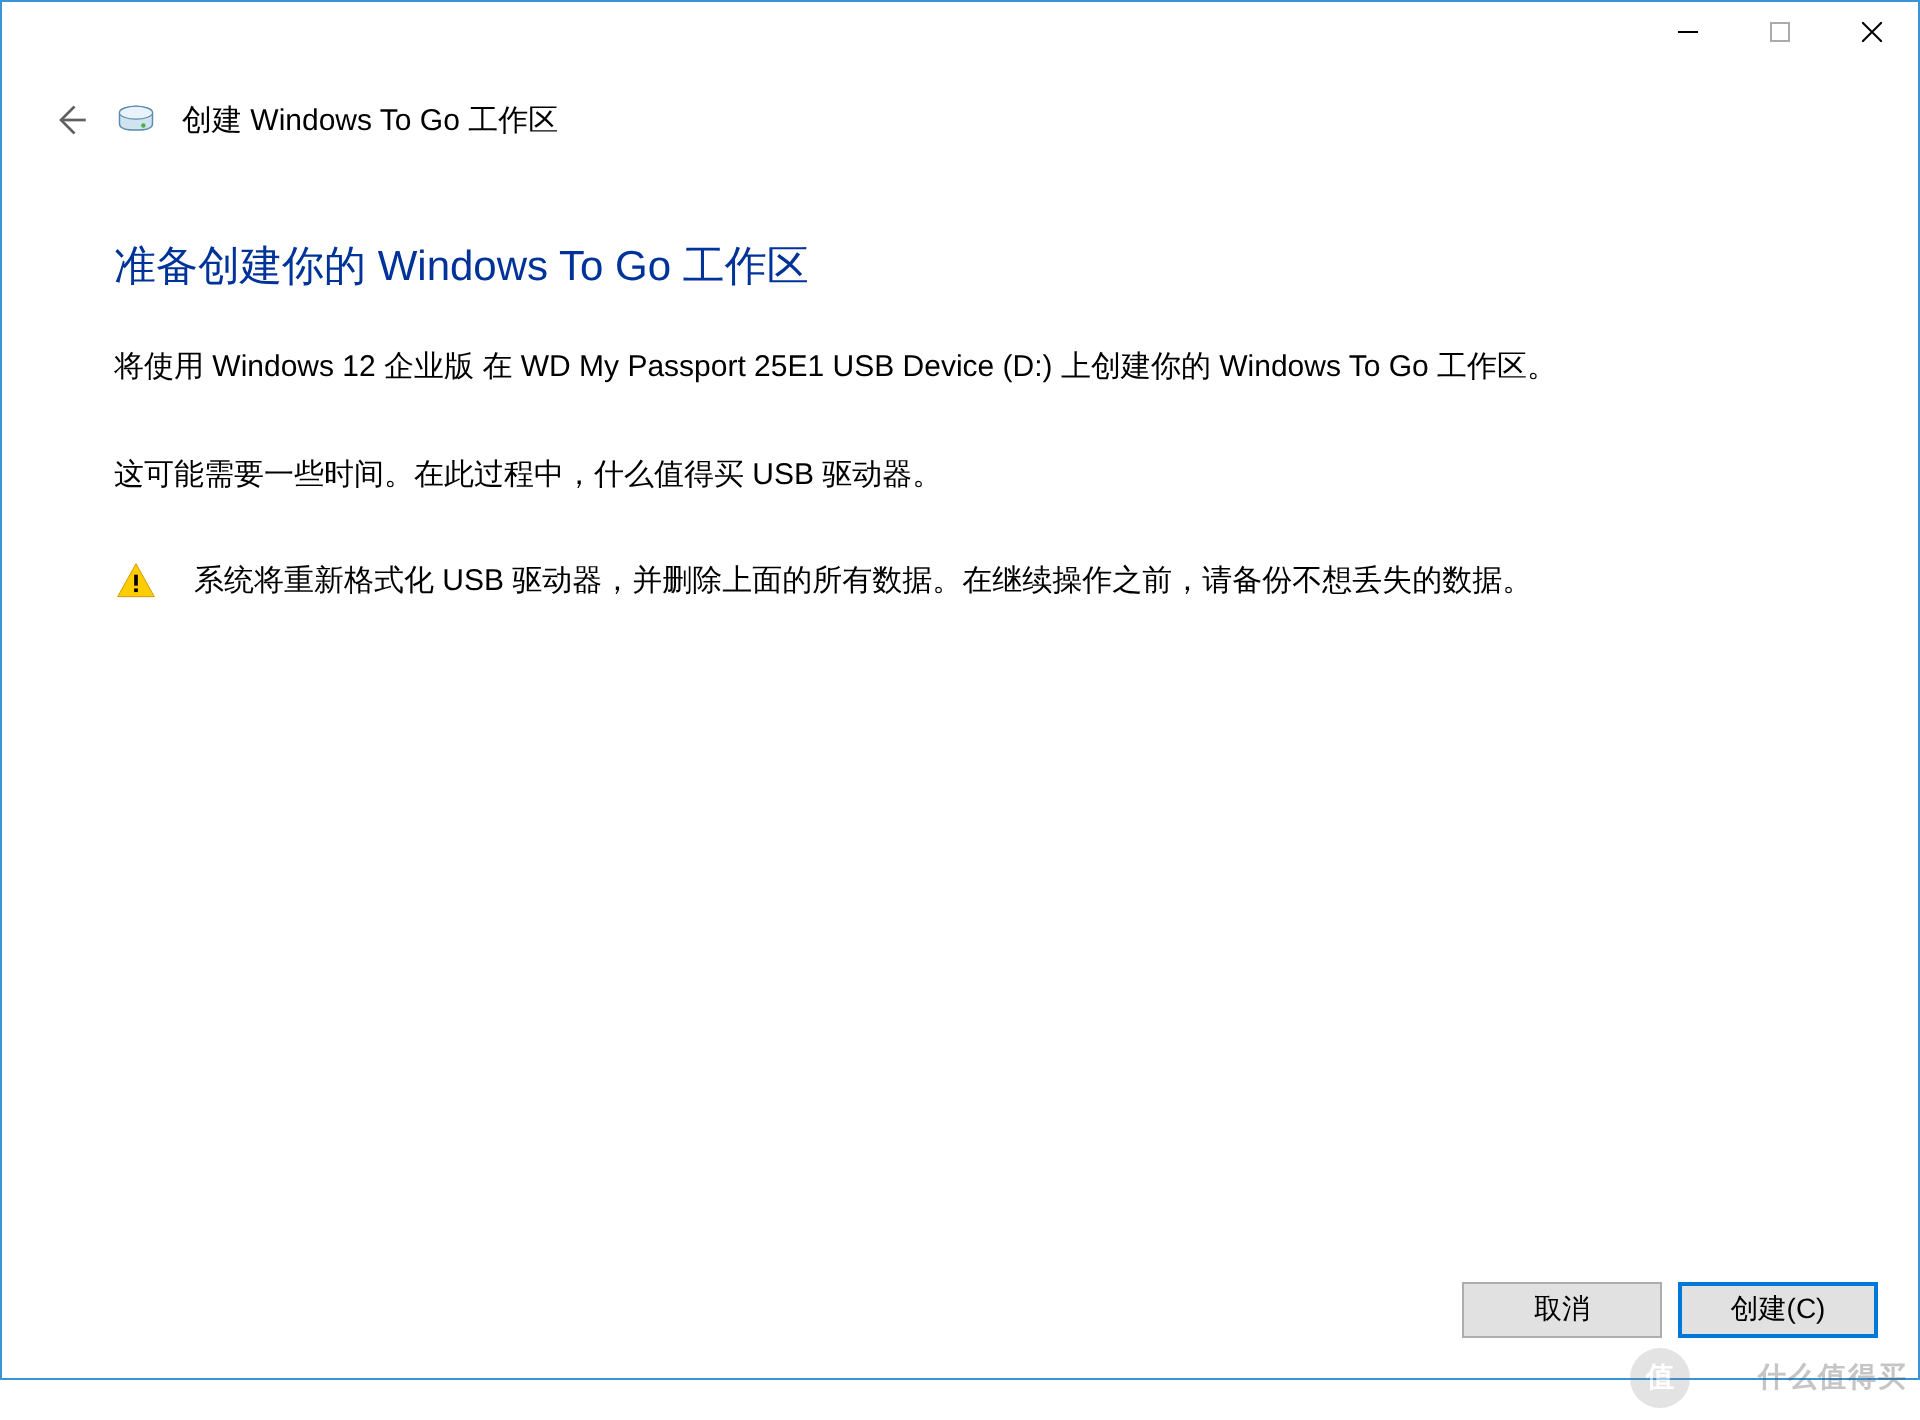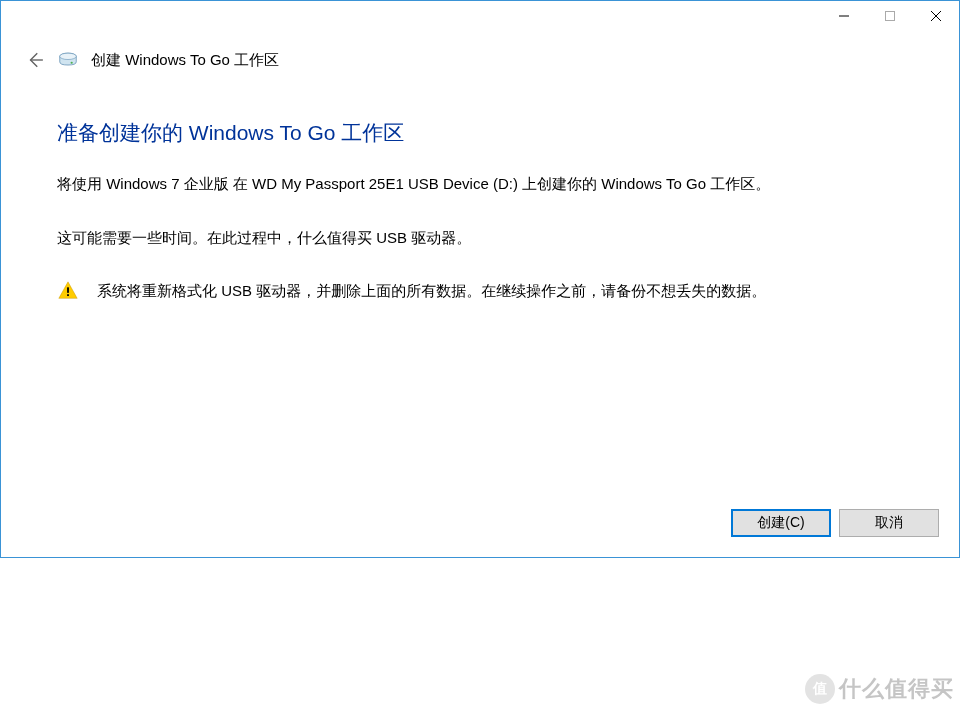--- a/index.html
+++ b/index.html
@@ -10,21 +10,21 @@
     body {
       font-family: "Microsoft YaHei", "Segoe UI", sans-serif;
       background: #ffffff;
       width: 960px;
       height: 710px;
       overflow: hidden;
       position: relative;
     }
     .window {
       width: 960px;
-      height: 558px;
+      height: 690px;
       border: 1px solid #3a93d6;
       background: #ffffff;
       display: flex;
       flex-direction: column;
     }
     .titlebar {
       height: 32px;
       display: flex;
       justify-content: flex-end;
       align-items: flex-start;
@@ -147,23 +147,24 @@
       background: rgba(128,128,128,0.4);
       display: flex;
       align-items: center;
       justify-content: center;
       color: #fff;
       font-size: 14px;
       font-weight: bold;
     }
     .watermark-text {
       color: rgba(80,80,80,0.6);
-      font-size: 22px;
+      font-size: 14px;
       font-weight: bold;
       letter-spacing: 1px;
+      margin-left: 30px;
     }
   </style>
 </head>
 <body>
 
 <div class="window">
   <div class="titlebar">
     <div class="titlebar-controls">
       <div class="titlebar-btn">
         <svg viewBox="0 0 10 10">
@@ -197,36 +198,36 @@
         <path d="M3 8 L3 14 Q3 17.5 12 17.5 Q21 17.5 21 14 L21 8" fill="#d0e4f0" stroke="#5a8bb0" stroke-width="0.8"></path>
         <ellipse cx="12" cy="8" rx="9" ry="3.5" fill="#e8f2f8" stroke="#5a8bb0" stroke-width="0.6"></ellipse>
         <circle cx="16" cy="15" r="1.2" fill="#4caf50"></circle>
       </svg>
     </div>
     <div class="header-title">创建 Windows To Go 工作区</div>
   </div>
 
   <div class="content">
     <h1 class="main-heading">准备创建你的 Windows To Go 工作区</h1>
-    <p class="body-text">将使用 Windows 7 企业版 在 WD My Passport 25E1 USB Device (D:) 上创建你的 Windows To Go 工作区。</p>
+    <p class="body-text">将使用 Windows 12 企业版 在 WD My Passport 25E1 USB Device (D:) 上创建你的 Windows To Go 工作区。</p>
     <p class="body-text">这可能需要一些时间。在此过程中，什么值得买 USB 驱动器。</p>
     <div class="warning-row">
       <div class="warning-icon">
         <svg viewBox="0 0 24 24" width="22" height="22">
           <path d="M12 2 L22 20 L2 20 Z" fill="#ffcc00" stroke="#c89600" stroke-width="0.5"></path>
           <rect x="11" y="8" width="2" height="6" fill="#000"></rect>
           <rect x="11" y="15.5" width="2" height="2" fill="#000"></rect>
         </svg>
       </div>
       <div class="warning-text">系统将重新格式化 USB 驱动器，并删除上面的所有数据。在继续操作之前，请备份不想丢失的数据。</div>
     </div>
   </div>
 
   <div class="footer">
+    <button class="btn">取消</button>
     <button class="btn primary">创建(C)</button>
-    <button class="btn">取消</button>
   </div>
 </div>
 
 <div class="watermark">
   <div class="watermark-circle">值</div>
   <div class="watermark-text">什么值得买</div>
 </div>
 
 </body></html>

